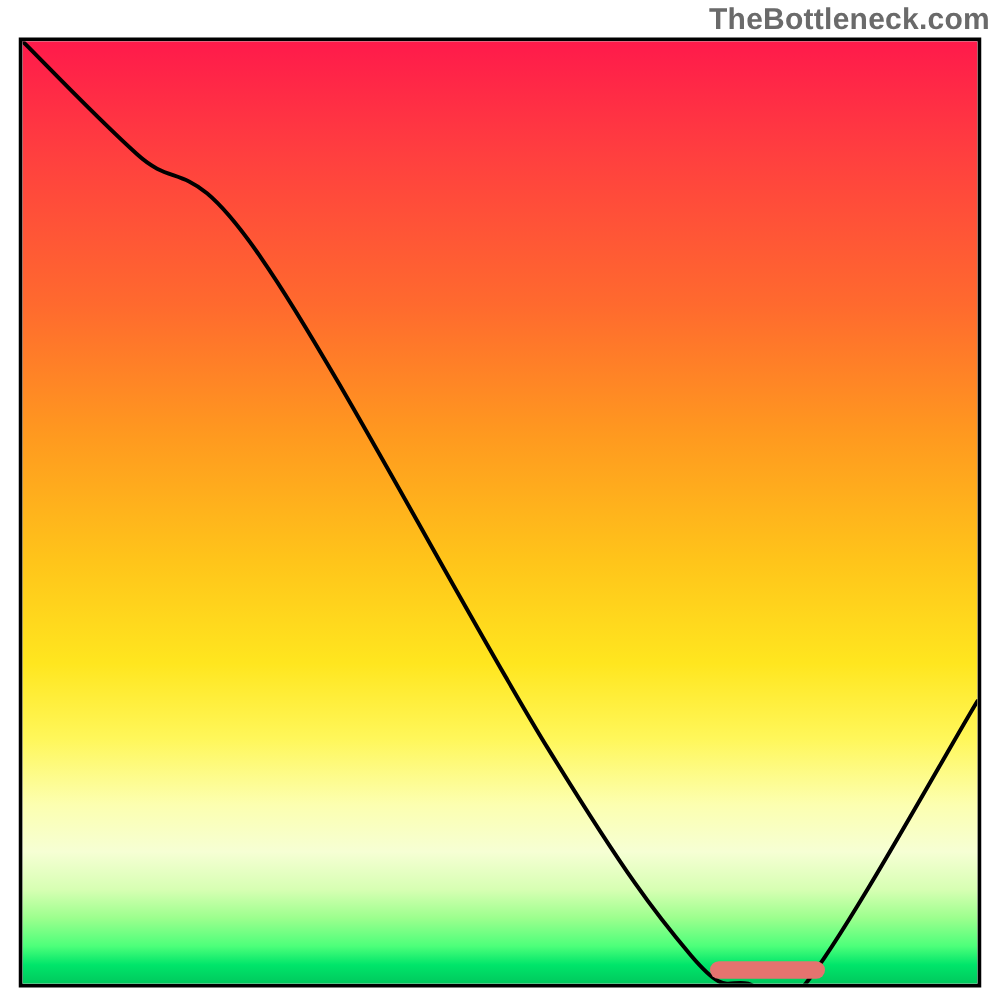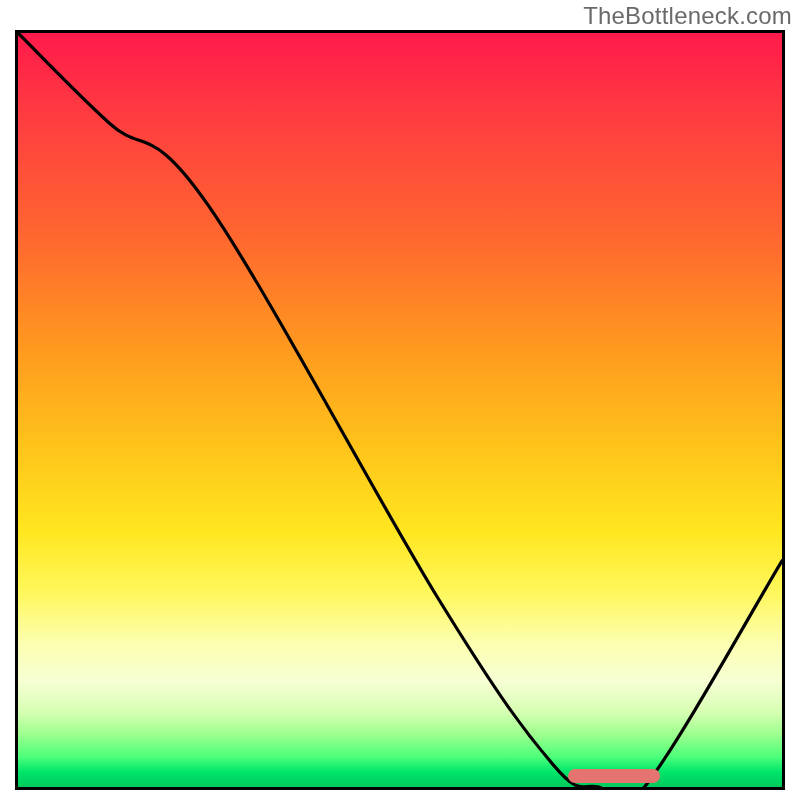--- a/index.html
+++ b/index.html
@@ -14,21 +14,21 @@
   .stage {
     position: relative;
     width: 800px;
     height: 800px;
   }
   .watermark {
     position: absolute;
     top: 2px;
     right: 8px;
     font-size: 24px;
-    font-weight: 400;
+    font-weight: 700;
     color: #6a6a6a;
     letter-spacing: 0.2px;
   }
   .plot-frame {
     position: absolute;
     left: 15px;
     top: 30px;
     width: 770px;
     height: 760px;
     border: 3px solid #000;

